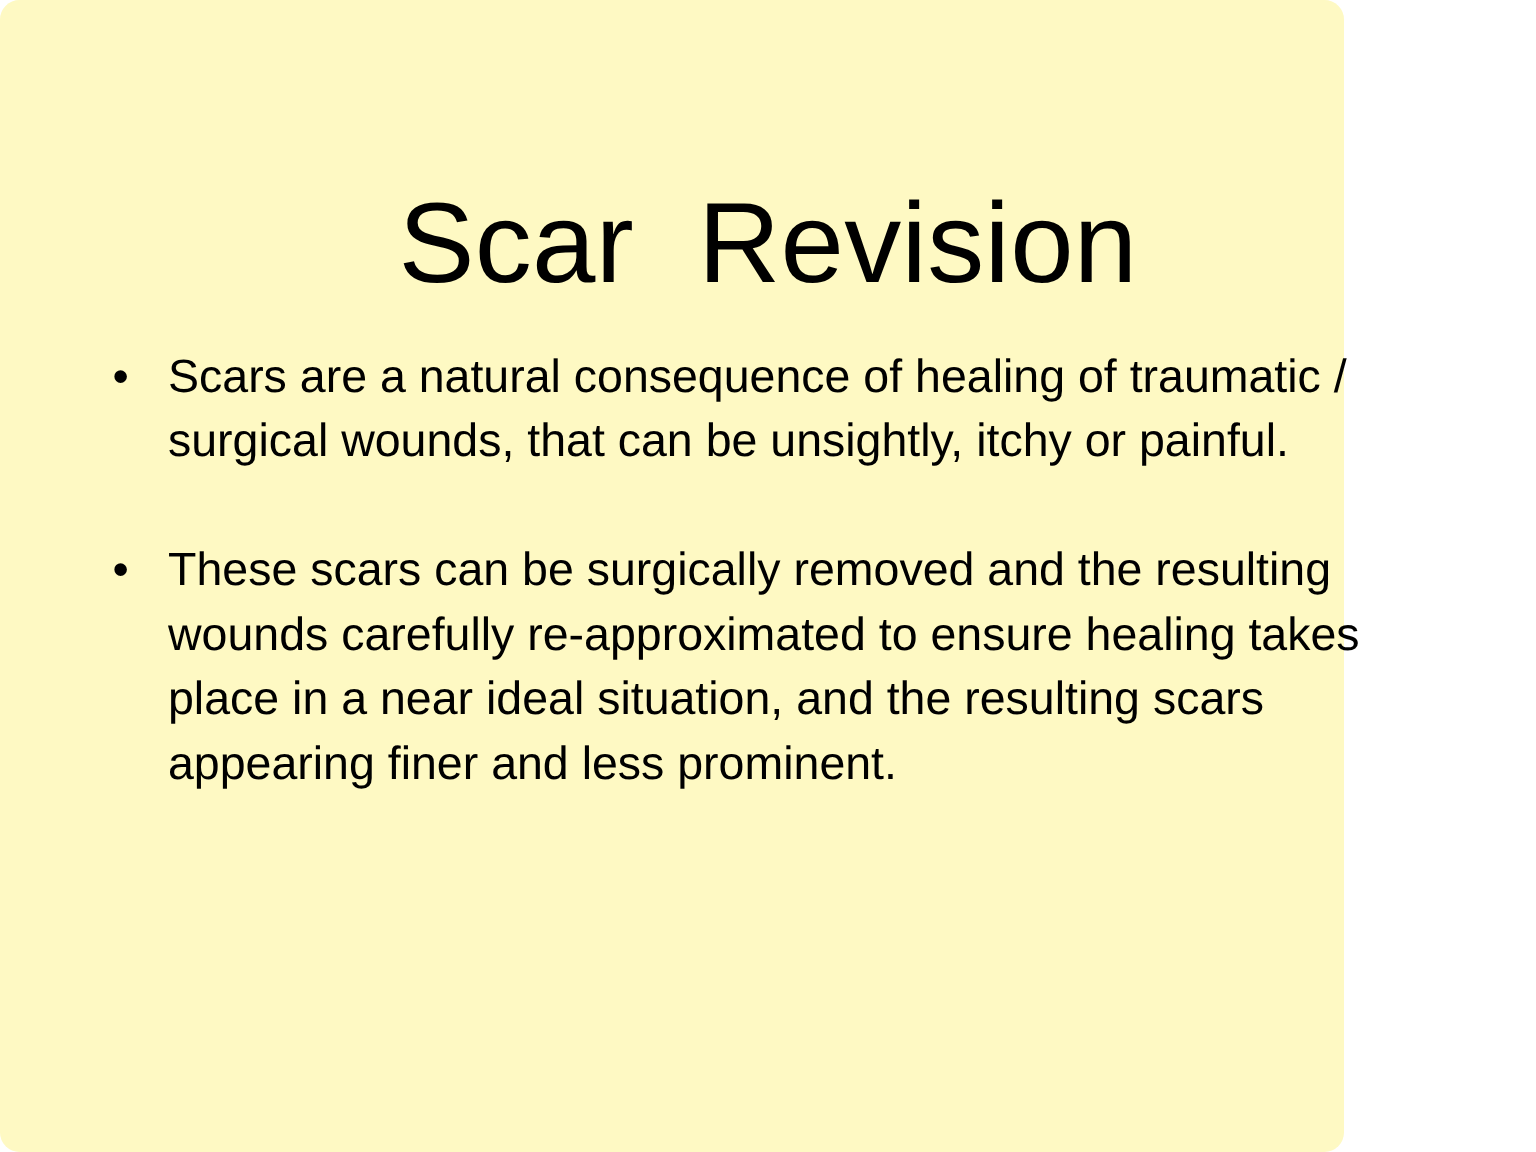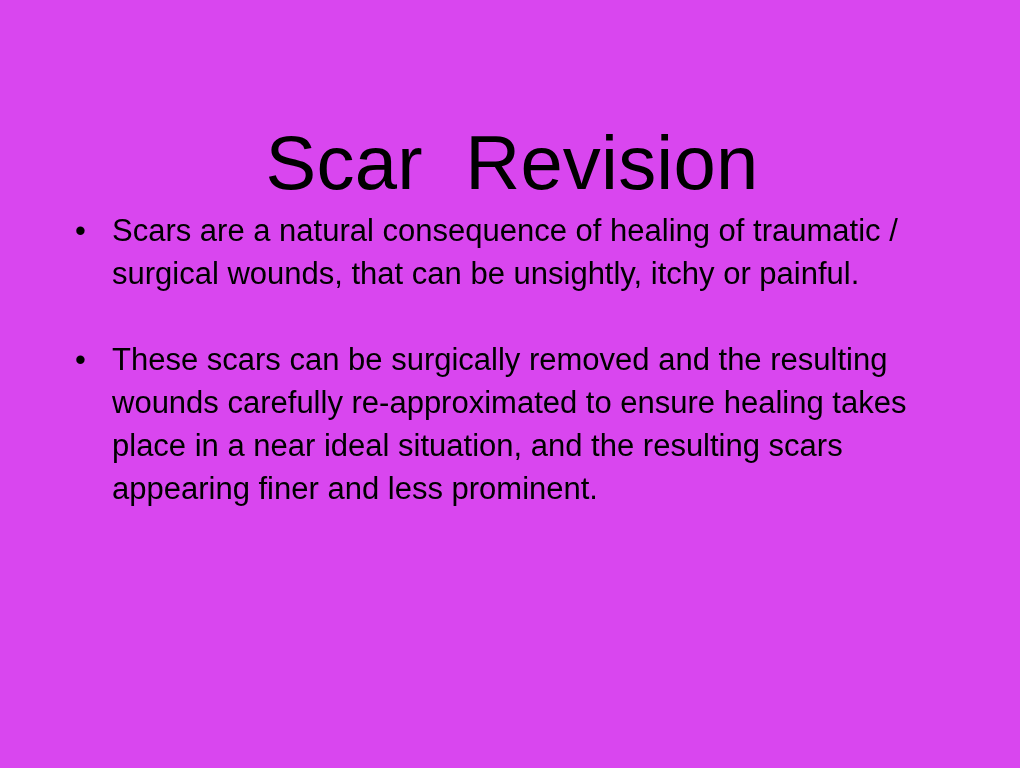--- a/index.html
+++ b/index.html
@@ -11,24 +11,25 @@
     width: 1024px;
     height: 768px;
     overflow: hidden;
     font-family: "Liberation Sans", sans-serif;
     color: #000000;
     -webkit-font-smoothing: antialiased;
   }
 
   .slide {
     position: relative;
-    width: 1020px;
+    width: 896px;
     height: 768px;
-    background: #d946ef;
+    background: #fef9c3;
     box-sizing: border-box;
+    border-radius: 13px;
   }
 
   .slide-title {
     position: absolute;
     top: 74px;
     left: 0;
     width: 1024px;
     text-align: center;
     font-family: "Liberation Sans", sans-serif;
     font-size: 76px;
@@ -73,20 +74,21 @@
     top: 0;
     width: 22px;
     font-size: 31px;
     line-height: 43px;
     text-align: left;
     color: #000000;
   }
 
   .bullet-text {
     display: block;
+    margin-top: 20px;
   }
 </style>
 </head>
 <body>
 
 <div class="slide">
 
   <h1 class="slide-title">Scar  Revision</h1>
 
   <div class="slide-body">

